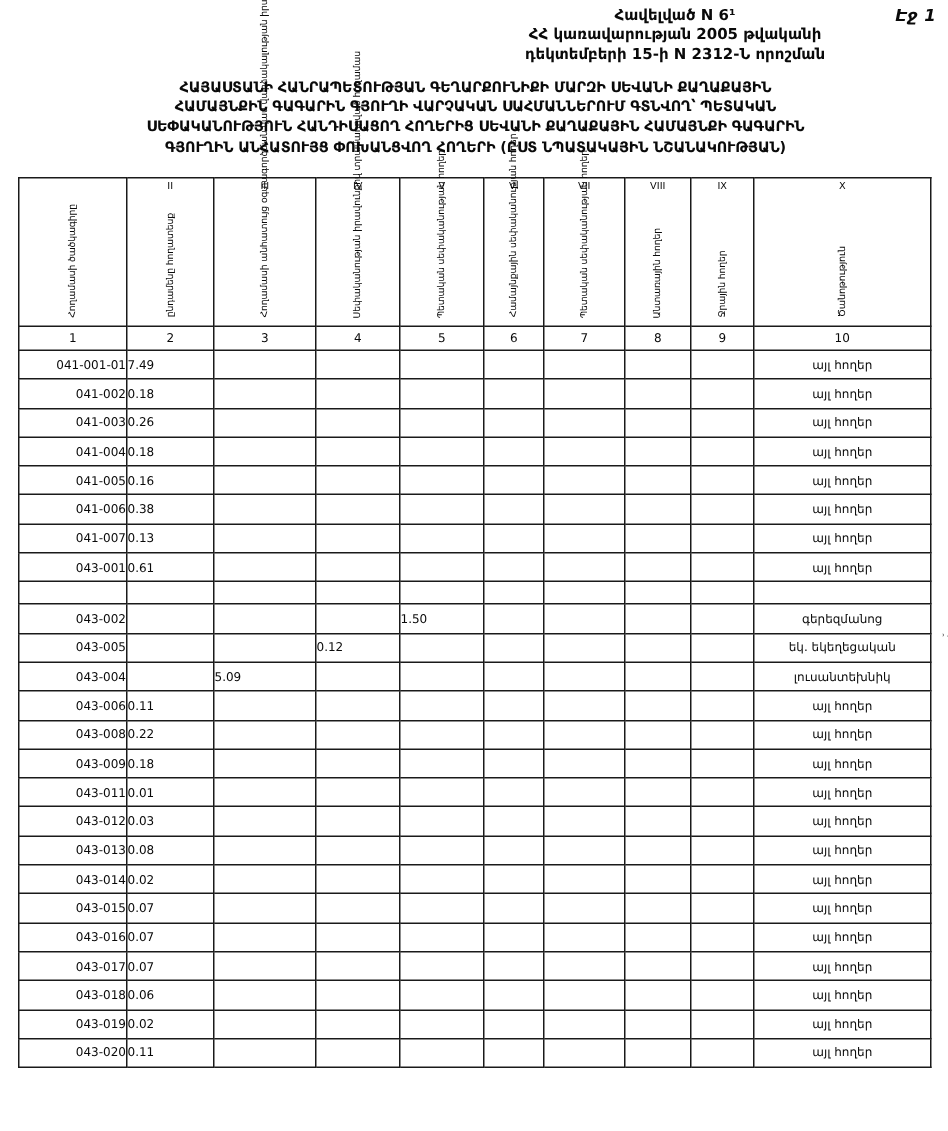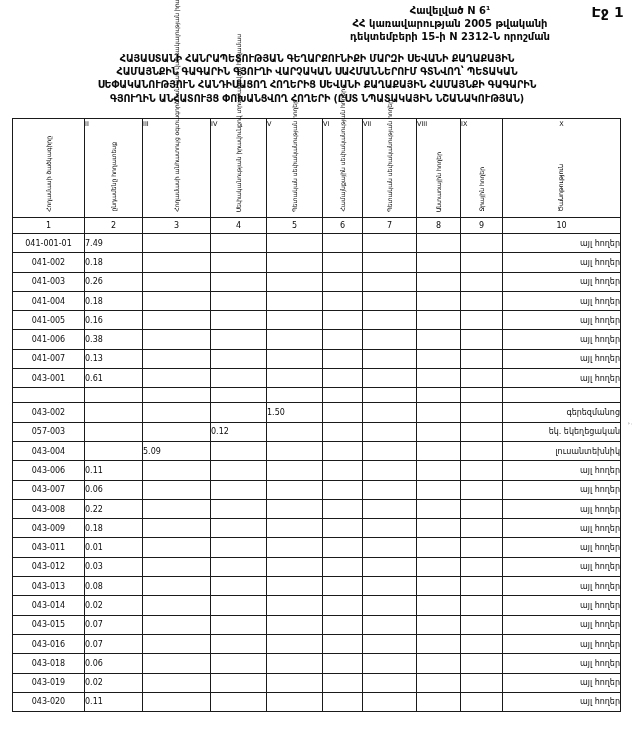--- a/index.html
+++ b/index.html
@@ -22,23 +22,24 @@
     height: 754px;
     box-sizing: border-box;
     padding: 0;
   }
 
   
   .page-num {
     position: absolute;
     top: 4px;
     right: 8px;
-    font-size: 14px;
+    font-size: 11px;
     font-weight: bold;
     letter-spacing: 0.2px;
+    font-style: italic;
   }
   .hdr-block {
     position: absolute;
     top: 4px;
     right: 52px;
     width: 260px;
     text-align: center;
     font-size: 10px;
     font-weight: bold;
     line-height: 13px;
@@ -99,20 +100,21 @@
     justify-content: center;
     align-items: flex-end;
     height: 94px;
     padding-bottom: 2px;
   }
   .colnum {
     position: absolute;
     top: 1px;
     left: 0;
     right: 0;
+    text-align: center;
     font-size: 6.5px;
     font-weight: normal;
   }
   td.lastcol-head {
     vertical-align: middle;
     text-align: center;
   }
   .lastcol-head .rot {
     font-size: 6.4px;
   }
@@ -122,23 +124,23 @@
     height: 15px;
     text-align: center;
     font-size: 8px;
   }
 
   
   tr.data td {
     height: 18.3px;
     font-size: 8px;
   }
-  td.c1 { padding-left: 4px; text-align: center; font-size: 8.2px; margin-left: 28px; }
+  td.c1 { padding-left: 4px; text-align: right; font-size: 8.2px; margin-left: 28px; }
   td.num { padding-left: 5px; text-align: left; font-size: 8.2px; }
-  td.note { padding-left: 4px; text-align: right; font-size: 8px; }
+  td.note { padding-left: 4px; text-align: center; font-size: 8px; }
   tr.spacer td { height: 14px; border-left: 1px solid #1a1a1a; }
 
   .side-mark {
     position: absolute;
     right: -2px;
     top: 420px;
     font-size: 7px;
     color: #555;
   }
 </style>
@@ -367,21 +369,21 @@
             <td class="num"></td>
             <td class="num"></td>
             <td class="num">1.50</td>
             <td class="num"></td>
             <td class="num"></td>
             <td class="num"></td>
             <td class="num"></td>
             <td class="note">գերեզմանոց</td>
           </tr>
           <tr class="data">
-            <td class="c1">057-003</td>
+            <td class="c1">043-005</td>
             <td class="num"></td>
             <td class="num"></td>
             <td class="num">0.12</td>
             <td class="num"></td>
             <td class="num"></td>
             <td class="num"></td>
             <td class="num"></td>
             <td class="num"></td>
             <td class="note">եկ. եկեղեցական</td>
           </tr>
@@ -403,32 +405,20 @@
             <td class="num"></td>
             <td class="num"></td>
             <td class="num"></td>
             <td class="num"></td>
             <td class="num"></td>
             <td class="num"></td>
             <td class="num"></td>
             <td class="note">այլ հողեր</td>
           </tr>
           <tr class="data">
-            <td class="c1">043-007</td>
-            <td class="num">0.06</td>
-            <td class="num"></td>
-            <td class="num"></td>
-            <td class="num"></td>
-            <td class="num"></td>
-            <td class="num"></td>
-            <td class="num"></td>
-            <td class="num"></td>
-            <td class="note">այլ հողեր</td>
-          </tr>
-          <tr class="data">
             <td class="c1">043-008</td>
             <td class="num">0.22</td>
             <td class="num"></td>
             <td class="num"></td>
             <td class="num"></td>
             <td class="num"></td>
             <td class="num"></td>
             <td class="num"></td>
             <td class="num"></td>
             <td class="note">այլ հողեր</td>
@@ -500,20 +490,32 @@
             <td class="num"></td>
             <td class="num"></td>
             <td class="num"></td>
             <td class="num"></td>
             <td class="num"></td>
             <td class="num"></td>
             <td class="note">այլ հողեր</td>
           </tr>
           <tr class="data">
             <td class="c1">043-016</td>
+            <td class="num">0.07</td>
+            <td class="num"></td>
+            <td class="num"></td>
+            <td class="num"></td>
+            <td class="num"></td>
+            <td class="num"></td>
+            <td class="num"></td>
+            <td class="num"></td>
+            <td class="note">այլ հողեր</td>
+          </tr>
+          <tr class="data">
+            <td class="c1">043-017</td>
             <td class="num">0.07</td>
             <td class="num"></td>
             <td class="num"></td>
             <td class="num"></td>
             <td class="num"></td>
             <td class="num"></td>
             <td class="num"></td>
             <td class="num"></td>
             <td class="note">այլ հողեր</td>
           </tr>

